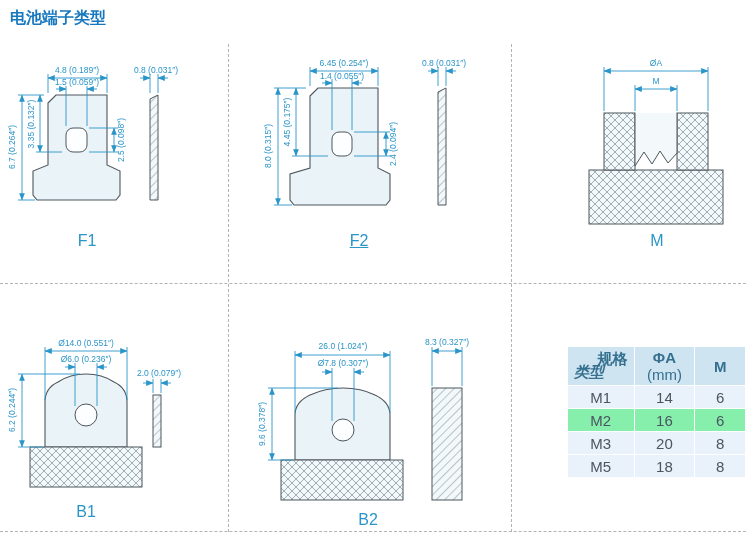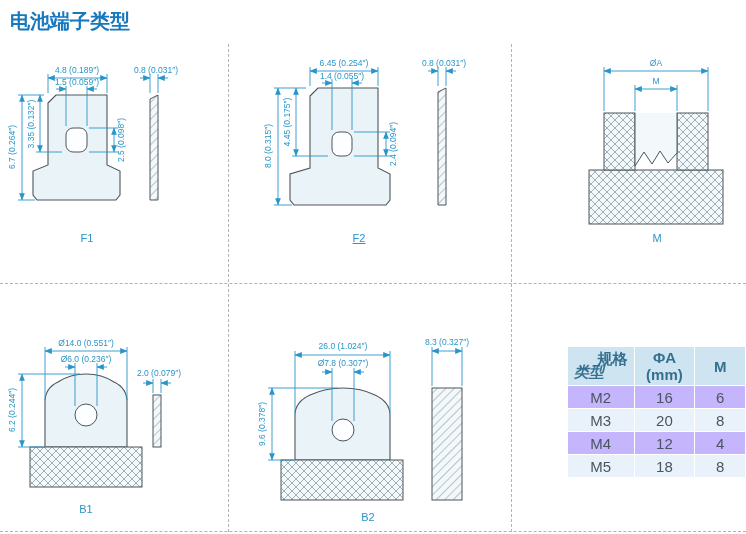--- a/index.html
+++ b/index.html
@@ -1,46 +1,46 @@
 <!DOCTYPE html>
 <html><head>
 <meta charset="utf-8">
 <style>
   html,body{margin:0;padding:0;}
   body{width:746px;height:534px;position:relative;background:#fff;overflow:hidden;
        font-family:"Liberation Sans",sans-serif;}
-  .title{position:absolute;left:10px;top:8px;font-size:20px;font-weight:bold;color:#1778be;margin:0;}
+  .title{position:absolute;left:10px;top:8px;font-size:16px;font-weight:bold;color:#1778be;margin:0;}
   .gline{position:absolute;}
   .gline.v{border-left:1px dashed #b3b3b3;width:0;}
   .gline.h{border-top:1px dashed #b3b3b3;height:0;}
   .sec{position:absolute;}
   .sec svg{position:absolute;left:0;top:0;}
-  .sec-label{position:absolute;width:60px;text-align:center;color:#2a95c8;font-size:11px;}
+  .sec-label{position:absolute;width:60px;text-align:center;color:#2a95c8;font-size:16px;}
   
   .part{fill:#eaf3f8;stroke:#4d565c;stroke-width:1.1;}
   .slot{fill:#fdfeff;stroke:#4d565c;stroke-width:1;}
   .hatched{fill:url(#hatch);stroke:#4d565c;stroke-width:1;}
   .xhatched{fill:url(#xhatch);stroke:#4d565c;stroke-width:1;}
   .dim,.ext{stroke:#2a95c8;stroke-width:0.9;fill:none;}
   .dimt{font-family:"Liberation Sans",sans-serif;font-size:8.5px;fill:#2a95c8;}
   
   .tbl-wrap{position:absolute;left:56px;top:63px;}
   table.spec{border-collapse:separate;border-spacing:1px;background:#fff;font-size:15px;}
   table.spec th,table.spec td{text-align:center;vertical-align:middle;}
   table.spec th{background:#cfe4f1;color:#35708f;font-weight:bold;height:36px;}
   table.spec td{color:#4a5560;height:20px;}
   .c1{width:64px;} .c2{width:58px;} .c3{width:48px;}
-  tr.odd td{background:#e9f2fa;} tr.even td{background:#c4b5fd;}
+  tr.odd td{background:#e9f2fa;} tr.even td{background:#86efac;}
   th.diag{position:relative;
     background-image:linear-gradient(to bottom right,
       transparent calc(50% - 0.6px), #8fb3c9 calc(50% - 0.6px),
       #8fb3c9 calc(50% + 0.6px), transparent calc(50% + 0.6px));}
   th.diag .spec-t{position:absolute;top:3px;right:6px;font-weight:bold;}
   th.diag .type-t{position:absolute;bottom:3px;left:6px;font-weight:bold;font-style:italic;}
-  th .unit{font-weight:bold;display:block;}
+  th .unit{font-weight:normal;display:block;}
 </style>
 </head>
 <body>
 
 <svg width="0" height="0" style="position:absolute" aria-hidden="true">
   <defs>
     <marker id="arr" viewBox="0 0 10 8" refX="9.5" refY="4" markerWidth="8" markerHeight="6.4" orient="auto-start-reverse">
       <path d="M0,0 L10,4 L0,8 Z" fill="#2a95c8"></path>
     </marker>
     <pattern id="hatch" width="6" height="6" patternUnits="userSpaceOnUse" patternTransform="rotate(45)">
@@ -224,35 +224,35 @@
             <span class="type-t">类型</span>
           </th>
           <th class="c2">
             <span>ΦA</span>
             <span class="unit">(mm)</span>
           </th>
           <th class="c3">M</th>
         </tr>
       </thead>
       <tbody>
+        <tr class="odd">
+          <td>M1</td>
+          <td>14</td>
+          <td>6</td>
+        </tr>
         <tr class="even">
           <td>M2</td>
           <td>16</td>
           <td>6</td>
         </tr>
         <tr class="odd">
           <td>M3</td>
           <td>20</td>
           <td>8</td>
         </tr>
-        <tr class="even">
-          <td>M4</td>
-          <td>12</td>
-          <td>4</td>
-        </tr>
         <tr class="odd">
           <td>M5</td>
           <td>18</td>
           <td>8</td>
         </tr>
       </tbody>
     </table>
   </div>
 </div>
 

